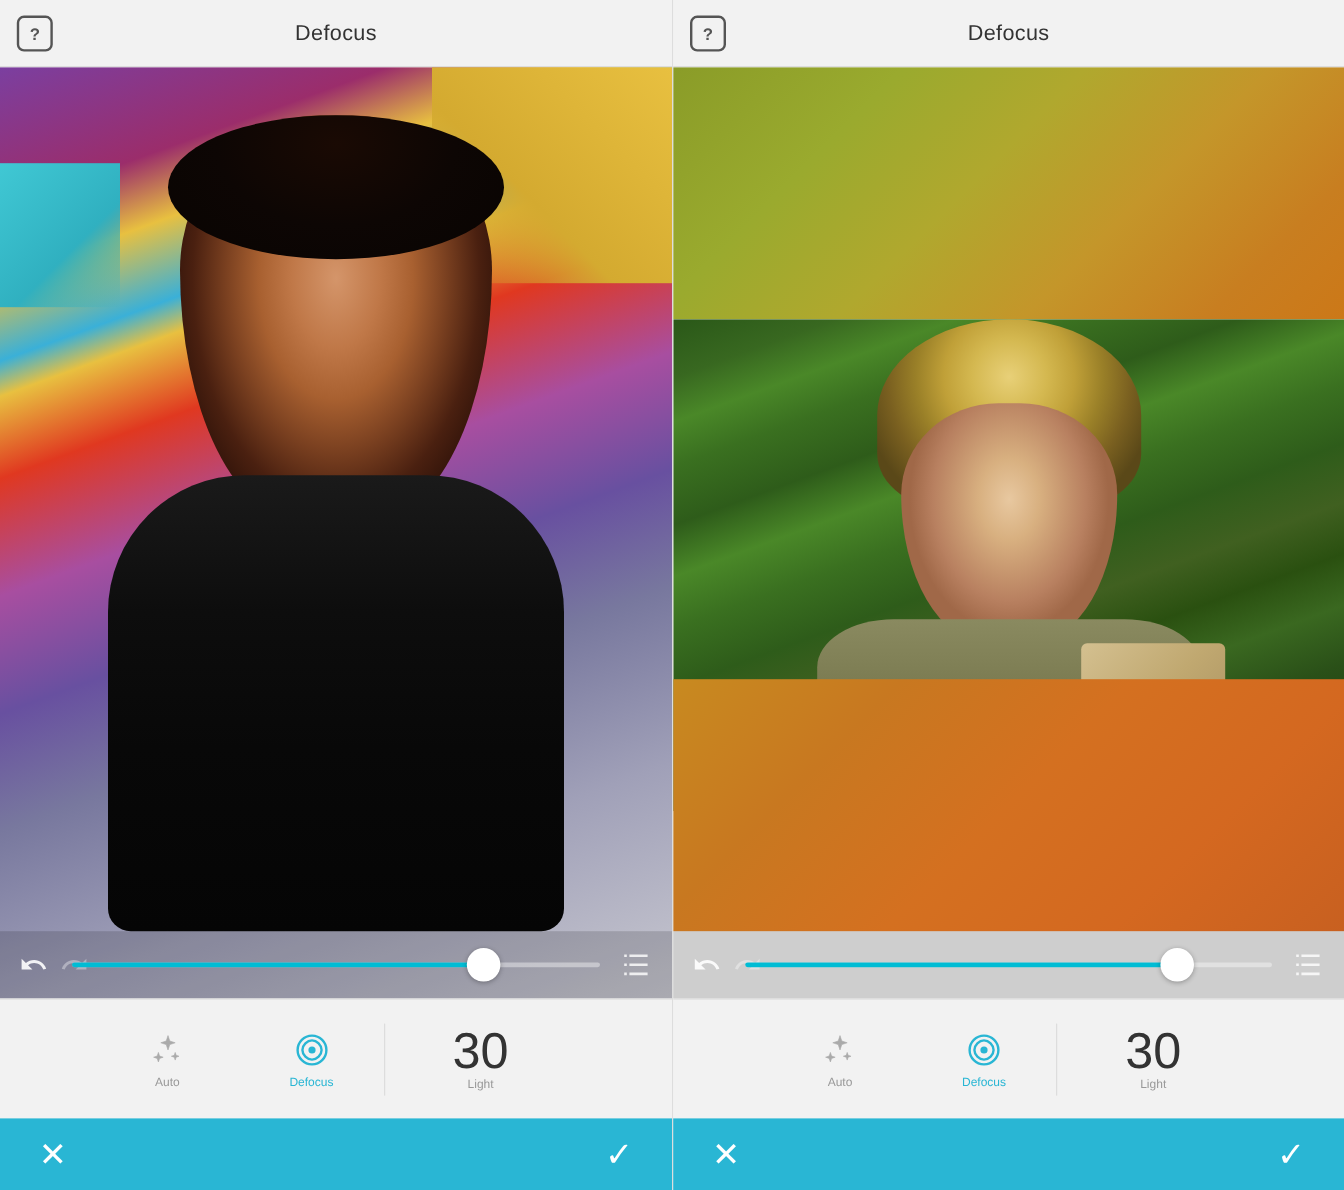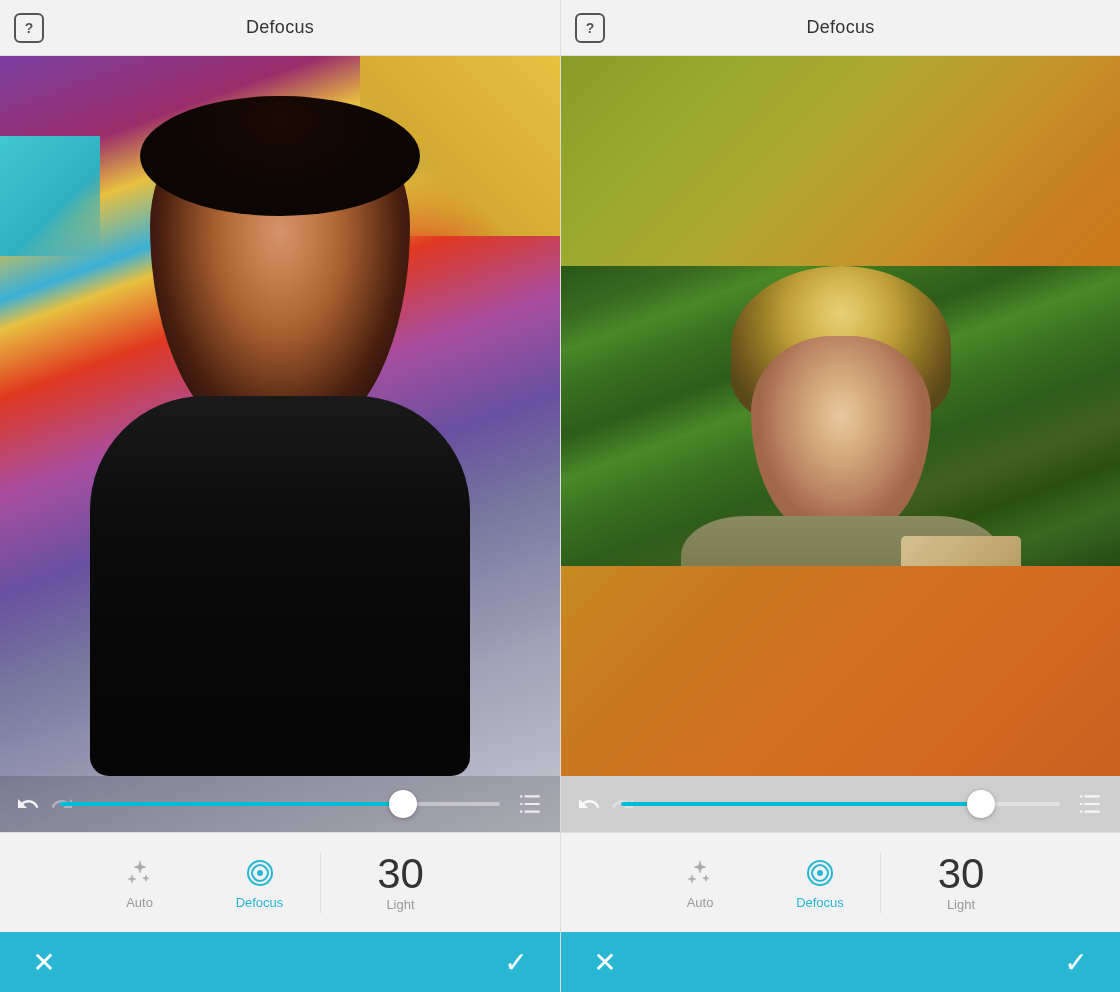--- a/index.html
+++ b/index.html
@@ -126,21 +126,21 @@
     }
     .tool-icon {
       width: 36px;
       height: 36px;
       display: flex;
       align-items: center;
       justify-content: center;
       margin-bottom: 4px;
     }
     .tool-label {
-      font-size: 13px;
+      font-size: 10px;
       color: #999;
     }
     .tool-label.active {
       color: #29b6d4;
     }
     .tool-divider {
       width: 1px;
       height: 60px;
       background: #ddd;
     }

